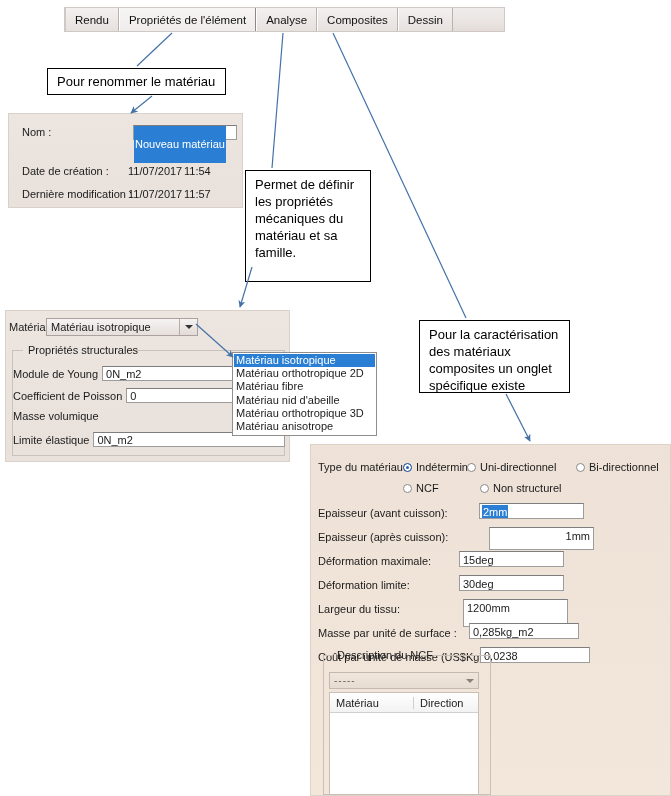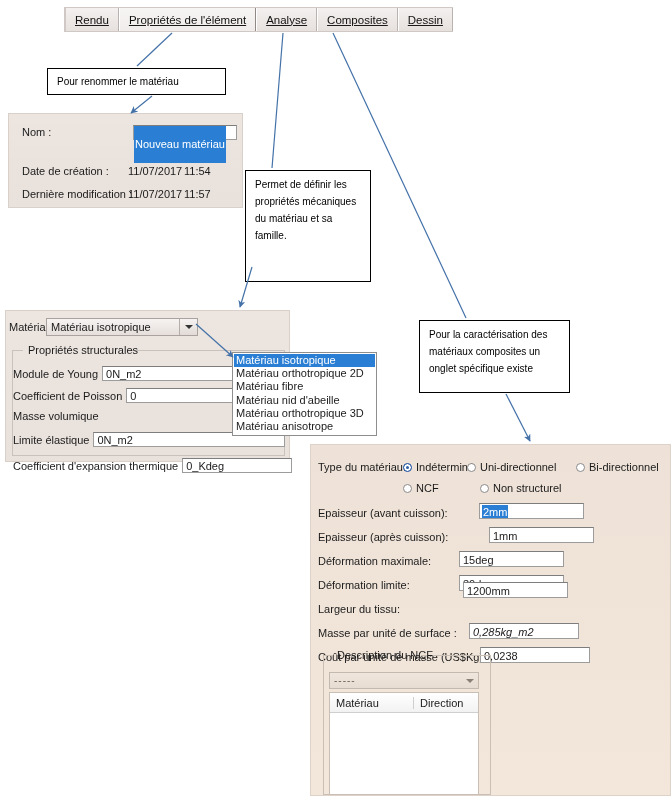--- a/index.html
+++ b/index.html
@@ -5,25 +5,25 @@
   html,body{margin:0;padding:0;background:#ffffff;}
   body{
     width:671px;height:796px;position:relative;overflow:hidden;
     font-family:"Liberation Sans", sans-serif;
     font-size:11px;color:#1a1a1a;
   }
   .abs{position:absolute;}
 
   
   #tabstrip{
-    left:64px;top:7px;width:389px;height:25px;
+    left:64px;top:7px;width:441px;height:25px;
     background:linear-gradient(to bottom,#efeceb 0%,#eae5e3 55%,#e3dcd9 100%);
     border:1px solid #cfc8c4;
     box-sizing:border-box;
-    display:flex;align-items:stretch;text-decoration:underline;
+    display:flex;align-items:stretch;
   }
   .tab{
     display:flex;align-items:center;justify-content:center;
     padding:0 9px;
     font-size:11.5px;color:#111;
     background:linear-gradient(to bottom,#f3f0ef,#e7e1de);
     border-right:1px solid #b9b2ae;
     border-left:1px solid #ffffff;
     white-space:nowrap;
     cursor:default;
@@ -32,21 +32,21 @@
   .tab.sel{
     background:linear-gradient(to bottom,#f7f5f4,#efeceb);
     border-right:1px solid #8f8884;
   }
   .tabfill{flex:1;background:transparent;}
 
   
   .callout{
     background:#ffffff;border:1px solid #000000;
     box-sizing:border-box;
-    font-size:10px;color:#000;
+    font-size:13px;color:#000;
     line-height:17px;
     padding:5px 9px;
   }
 
   
   #nompanel{
     left:8px;top:113px;width:235px;height:95px;
     background:linear-gradient(to bottom,#ece5e0 0%,#e9e1db 100%);
     border:1px solid #d8d0c9;
     box-sizing:border-box;
@@ -217,24 +217,20 @@
     <span class="lbl">Coefficient de Poisson</span>
     <span class="inputbox" style="width:153px;margin-left:4px;">0</span>
   </div>
   <div class="fieldrow" style="left:7px;top:99px;gap:40px;">
     <span class="lbl">Masse volumique</span>
   </div>
   <div class="fieldrow" style="left:7px;top:121px;">
     <span class="lbl">Limite élastique</span>
     <span class="inputbox" style="width:192px;margin-left:4px;">0N_m2</span>
   </div>
-  <div class="fieldrow" style="left:7px;top:147px;">
-    <span class="lbl">Coefficient d'expansion thermique</span>
-    <span class="inputbox" style="width:110px;margin-left:4px;">0_Kdeg</span>
-  </div>
 </div>
 
 <div class="abs" id="droplist">
   <div class="item sel">Matériau isotropique</div>
   <div class="item">Matériau orthotropique 2D</div>
   <div class="item">Matériau fibre</div>
   <div class="item">Matériau nid d'abeille</div>
   <div class="item">Matériau orthotropique 3D</div>
   <div class="item">Matériau anisotrope</div>
 </div>
@@ -263,33 +259,33 @@
     <span class="rdot"></span>
     <span>Non structurel</span>
   </div>
 
   <div class="abs lbl" style="left:7px;top:62px;">Epaisseur (avant cuisson):</div>
   <div class="abs inputbox" style="left:168px;top:58px;width:105px;height:16px;padding:0;">
     <span style="display:inline-block;background:#2a7fd4;color:#fff;font-size:11px;line-height:14px;padding:0 1px;margin:1px 0 0 2px;">2mm</span>
   </div>
 
   <div class="abs lbl" style="left:7px;top:86px;">Epaisseur (après cuisson):</div>
-  <div class="abs inputbox" style="left:178px;top:82px;width:105px;height:16px;line-height:14px;">1mm</div>
+  <div class="abs inputbox" style="left:178px;top:82px;width:105px;height:23px;line-height:14px;text-align:right;">1mm</div>
 
   <div class="abs lbl" style="left:7px;top:110px;">Déformation maximale:</div>
   <div class="abs inputbox" style="left:148px;top:106px;width:105px;height:16px;line-height:14px;">15deg</div>
 
   <div class="abs lbl" style="left:7px;top:134px;">Déformation limite:</div>
   <div class="abs inputbox" style="left:148px;top:130px;width:105px;height:16px;line-height:14px;">30deg</div>
 
   <div class="abs lbl" style="left:7px;top:158px;">Largeur du tissu:</div>
-  <div class="abs inputbox" style="left:152px;top:137px;width:105px;height:16px;line-height:14px;">1200mm</div>
+  <div class="abs inputbox" style="left:152px;top:154px;width:105px;height:28px;line-height:14px;">1200mm</div>
 
   <div class="abs lbl" style="left:7px;top:182px;">Masse par unité de surface :</div>
-  <div class="abs inputbox" style="left:158px;top:178px;width:110px;height:16px;line-height:14px;font-style:italic;">0,285kg_m2</div>
+  <div class="abs inputbox" style="left:158px;top:178px;width:110px;height:16px;line-height:14px;">0,285kg_m2</div>
 
   <div class="abs lbl" style="left:7px;top:206px;">Coût par unité de masse (US$Kg):</div>
   <div class="abs inputbox" style="left:169px;top:202px;width:110px;height:16px;line-height:14px;">0,0238</div>
 
   <div class="abs" id="ncfgroup"></div>
   <div class="abs" style="left:13px;top:210px;width:9px;height:1px;background:#c9bfb4;"></div>
   <div class="abs" style="left:110px;top:210px;width:70px;height:1px;background:#c9bfb4;"></div>
   <div class="abs grouplabel" style="left:22px;top:204px;">Description du NCF</div>
 
   <div class="abs" id="ncfcombo">

